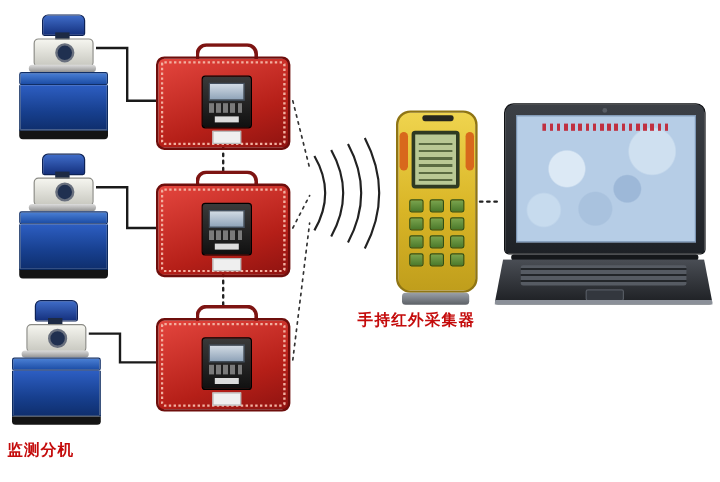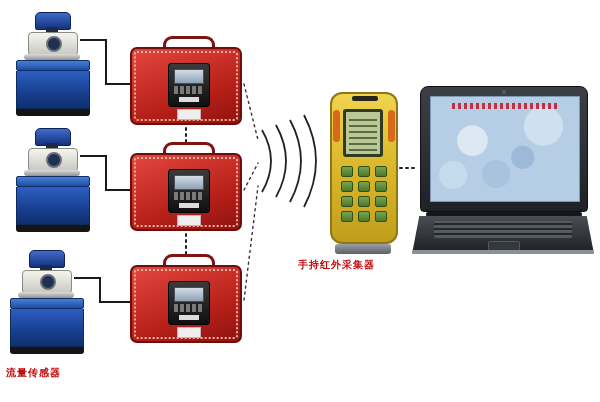--- a/index.html
+++ b/index.html
@@ -86,21 +86,21 @@
   .lap-base{position:absolute;left:0;top:130px;width:182px;height:38px;
     background:linear-gradient(180deg,#4a4e55,#1c1e22);
     clip-path:polygon(4% 0,96% 0,100% 100%,0 100%);border-radius:3px;}
   .lap-base::after{content:"";position:absolute;left:0;bottom:0;width:100%;height:4px;background:#8b9099;}
   .kb{position:absolute;left:22px;top:5px;width:138px;height:17px;border-radius:2px;
     background:repeating-linear-gradient(0deg,#565b63 0 3px,#23262a 3px 5px);}
   .touchpad{position:absolute;left:76px;top:25px;width:30px;height:8px;
     background:#33373e;border:1px solid #555a62;border-radius:2px;}
 
   
-  .lbl{position:absolute;color:#c40b0b;font-weight:bold;font-size:10px;
+  .lbl{position:absolute;color:#c40b0b;font-weight:bold;font-size:13px;
     letter-spacing:1px;z-index:2;white-space:nowrap;}
   .lbl-sensor{left:6px;top:366px;}
   .lbl-monitor{left:148px;top:344px;}
   .lbl-handheld{left:298px;top:258px;}
 </style>
 </head>
 <body>
 
 <div class="canvas">
 
@@ -241,16 +241,16 @@
         <div class="lcd-title"></div>
       </div>
     </div>
     <div class="hinge"></div>
     <div class="lap-base">
       <div class="kb"></div>
       <div class="touchpad"></div>
     </div>
   </div>
 
-  <div class="lbl lbl-sensor">流量传感器</div>
+  <div class="lbl lbl-sensor">监测分机</div>
   <div class="lbl lbl-handheld">手持红外采集器</div>
 
 </div>
 
 </body></html>

